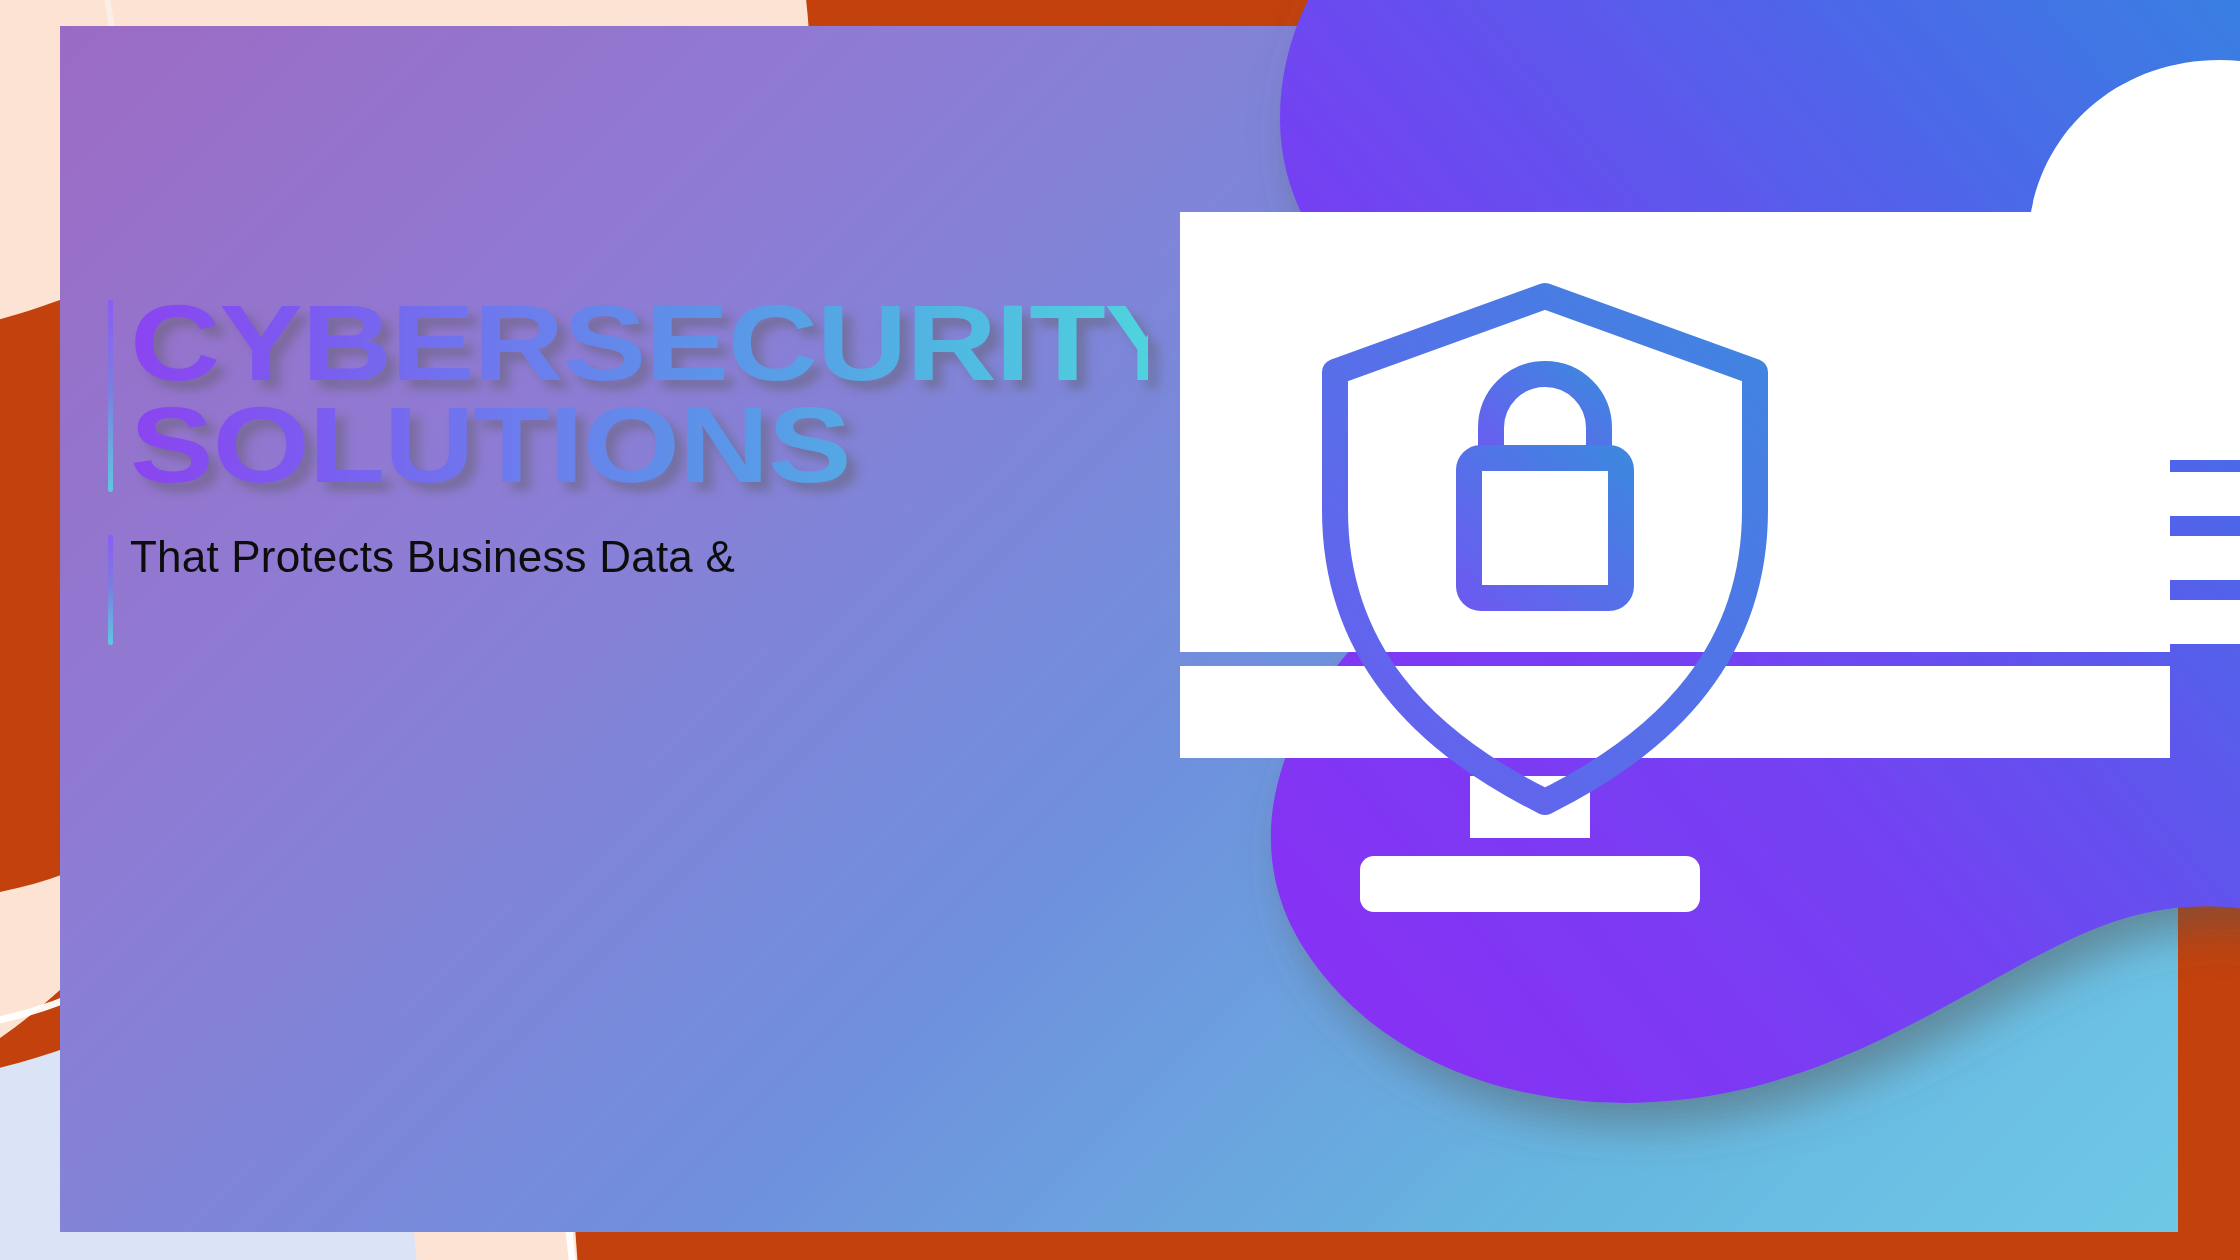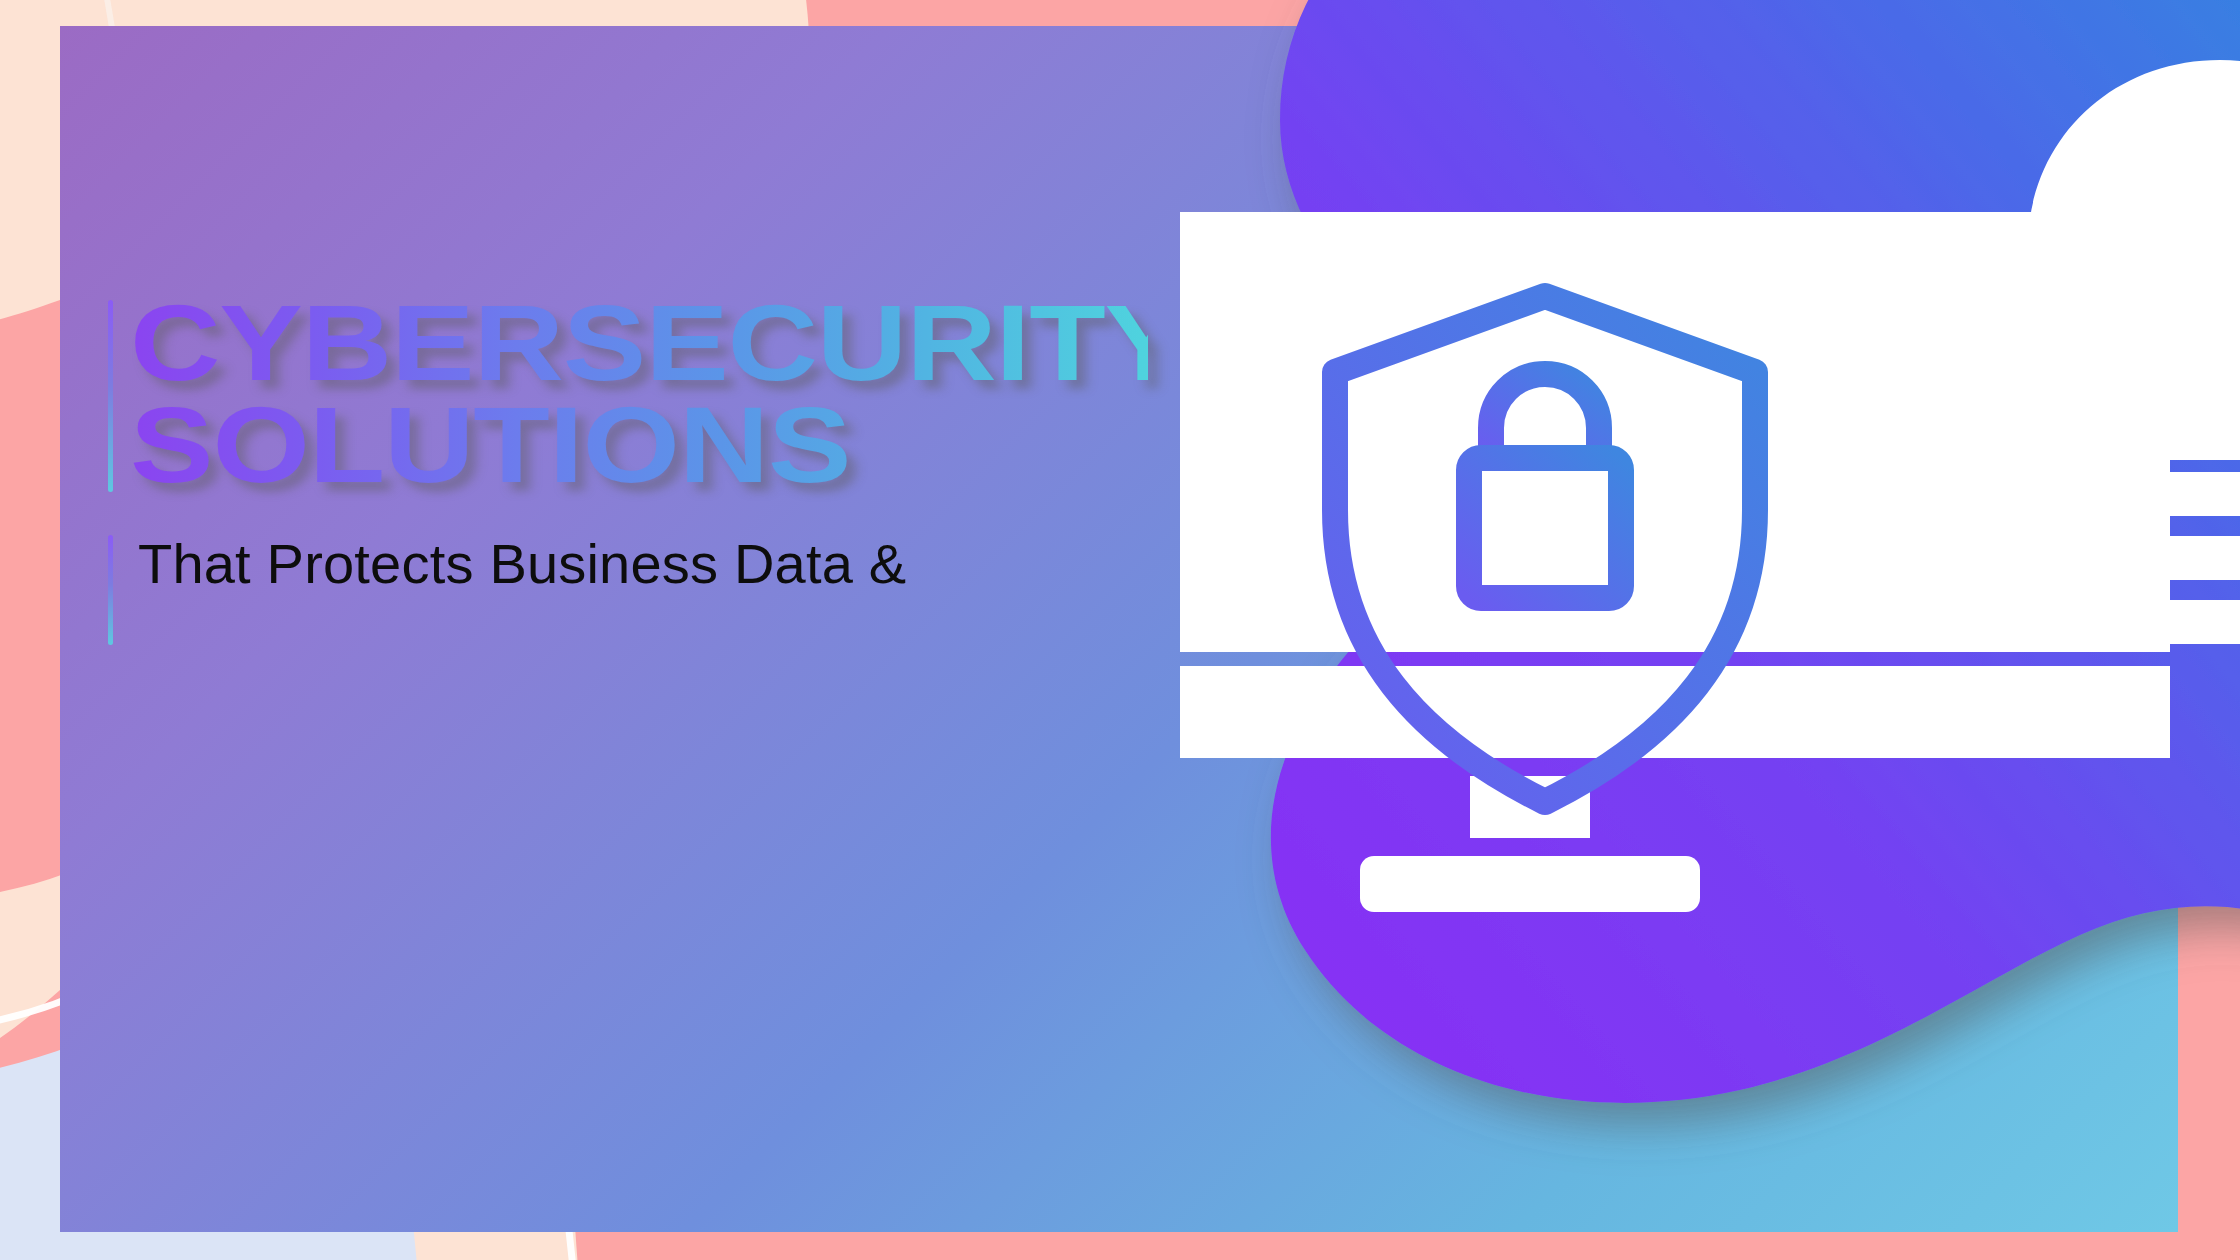--- a/index.html
+++ b/index.html
@@ -7,21 +7,21 @@
     padding: 0;
     background: #ffffff;
   }
   body {
     font-family: "Liberation Sans", sans-serif;
   }
   #slide {
     position: relative;
     width: 2240px;
     height: 1260px;
-    background: #fca5a5;
+    background: #c2410c;
     overflow: hidden;
   }
 
   
   .bg-layer {
     position: absolute;
     inset: 0;
     width: 2240px;
     height: 1260px;
     pointer-events: none;
@@ -85,24 +85,24 @@
     transform-origin: left center;
   }
   .headline .l2 { display: block; }
 
   .subhead-wrap {
     position: relative;
     padding-left: 22px;
     margin-top: 36px;
   }
   .subhead {
-    margin: 8px;
+    margin: 0;
     font-family: "Liberation Sans", sans-serif;
     font-weight: 400;
-    font-size: 56px;
+    font-size: 44px;
     line-height: 1.18;
     color: #0d0d0d;
     letter-spacing: 0.2px;
   }
 
   
   .art {
     position: absolute;
     left: 1180px;
     top: -140px;

